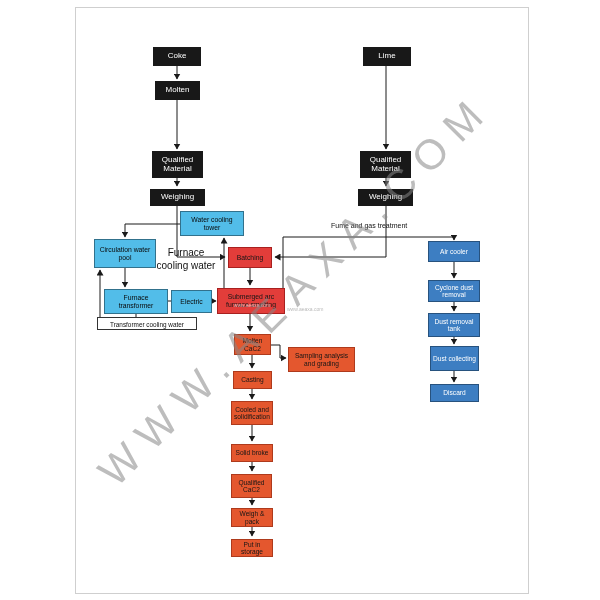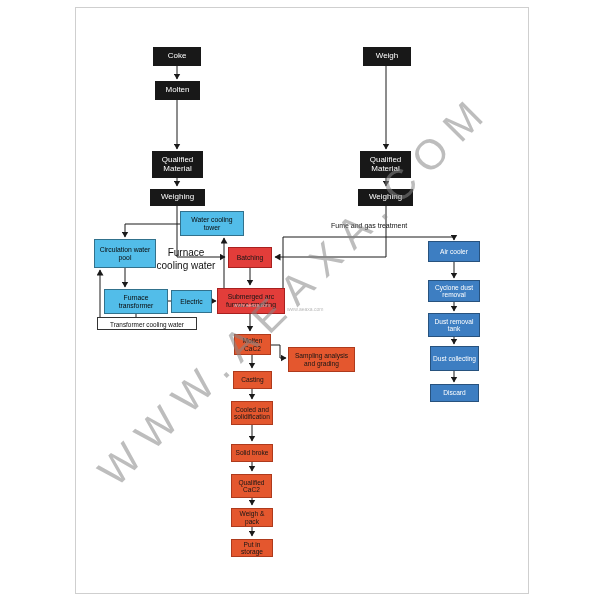--- a/index.html
+++ b/index.html
@@ -67,21 +67,21 @@
       <path d="M125,268 V287" marker-end="url(#arw)"></path>
       <path d="M212,301 H216" marker-end="url(#arw)"></path>
       <path d="M168,301 H171"></path>
       <path d="M224,288 V238" marker-end="url(#arw)"></path>
       <path d="M136,314 V317"></path>
       <path d="M100,317 V270" marker-end="url(#arw)"></path>
     </g>
   </svg>
 
   <div class="nd c-black" style="left:153px;top:47px;width:48px;height:19px">Coke</div>
-  <div class="nd c-black" style="left:363px;top:47px;width:48px;height:19px">Weigh</div>
+  <div class="nd c-black" style="left:363px;top:47px;width:48px;height:19px">Lime</div>
   <div class="nd c-black" style="left:155px;top:81px;width:45px;height:19px">Molten</div>
   <div class="nd c-black" style="left:152px;top:151px;width:51px;height:27px">Qualified Material</div>
   <div class="nd c-black" style="left:360px;top:151px;width:51px;height:27px">Qualified Material</div>
   <div class="nd c-black" style="left:150px;top:189px;width:55px;height:17px">Weighing</div>
   <div class="nd c-black" style="left:358px;top:189px;width:55px;height:17px">Weighing</div>
 
   <div class="nd c-cyan" style="left:180px;top:211px;width:64px;height:25px">Water cooling tower</div>
   <div class="nd c-cyan" style="left:94px;top:239px;width:62px;height:29px">Circulation water pool</div>
   <div class="nd c-cyan" style="left:104px;top:289px;width:64px;height:25px">Furnace transformer</div>
   <div class="nd c-cyan" style="left:171px;top:290px;width:41px;height:23px">Electric</div>

